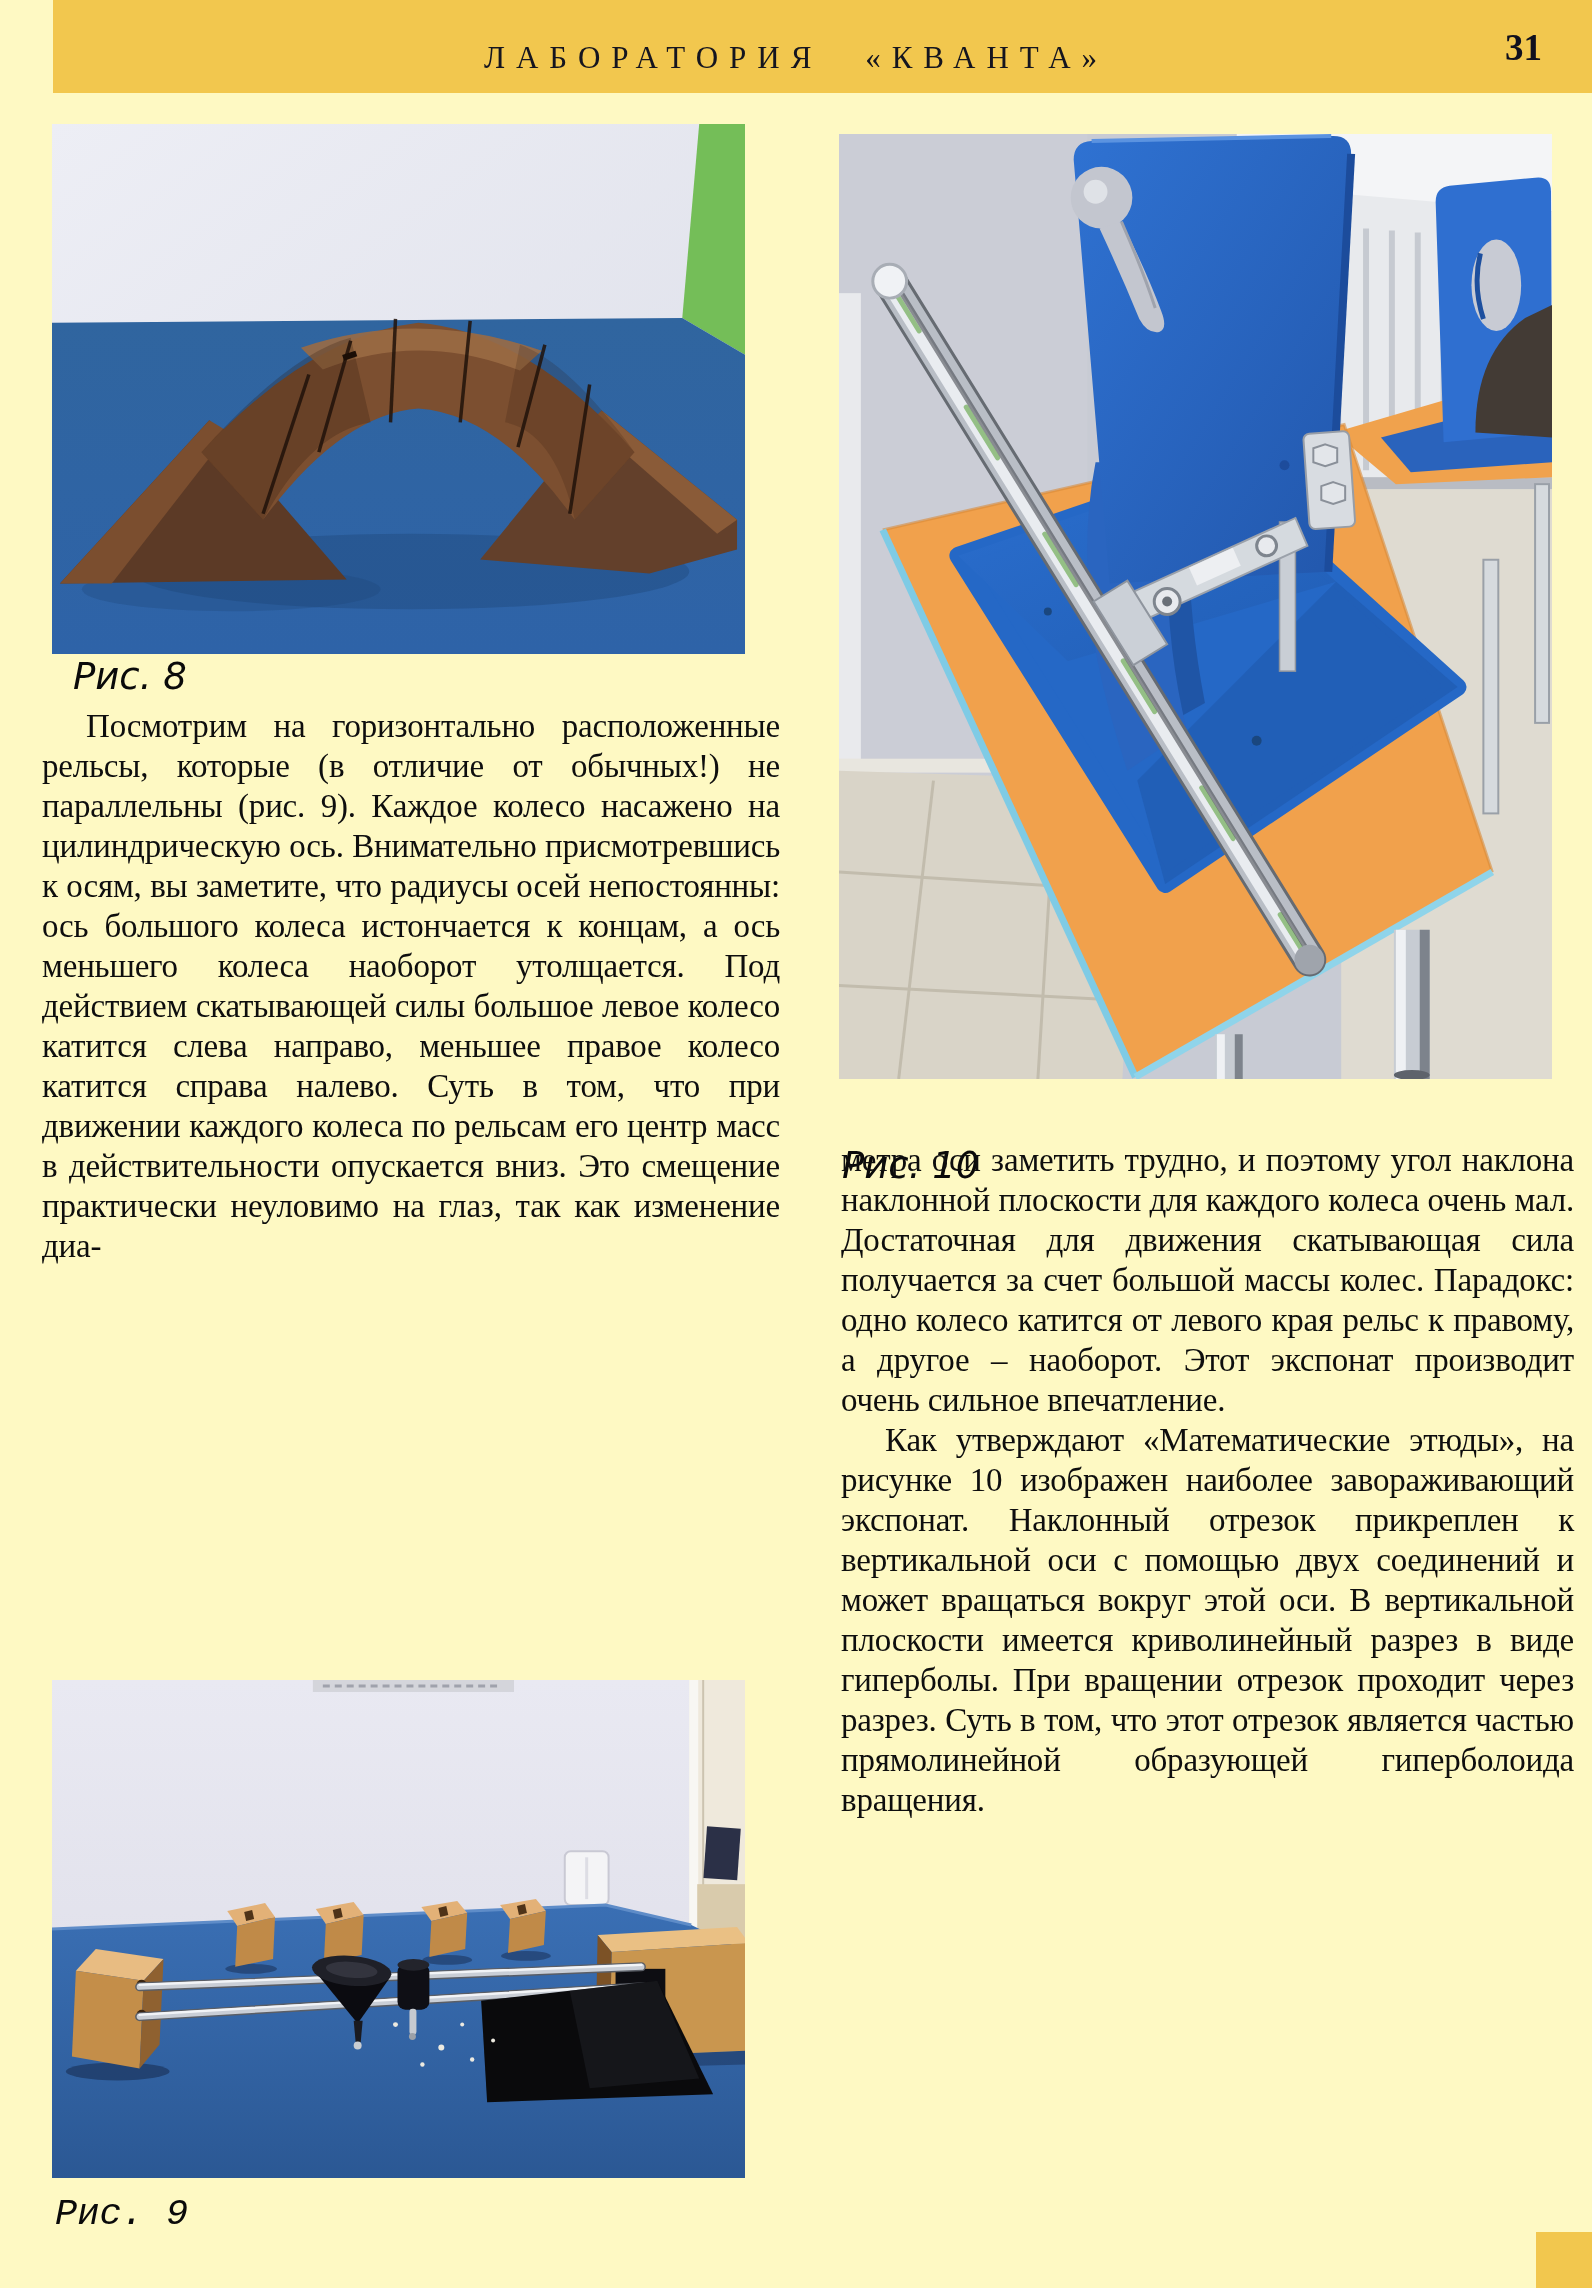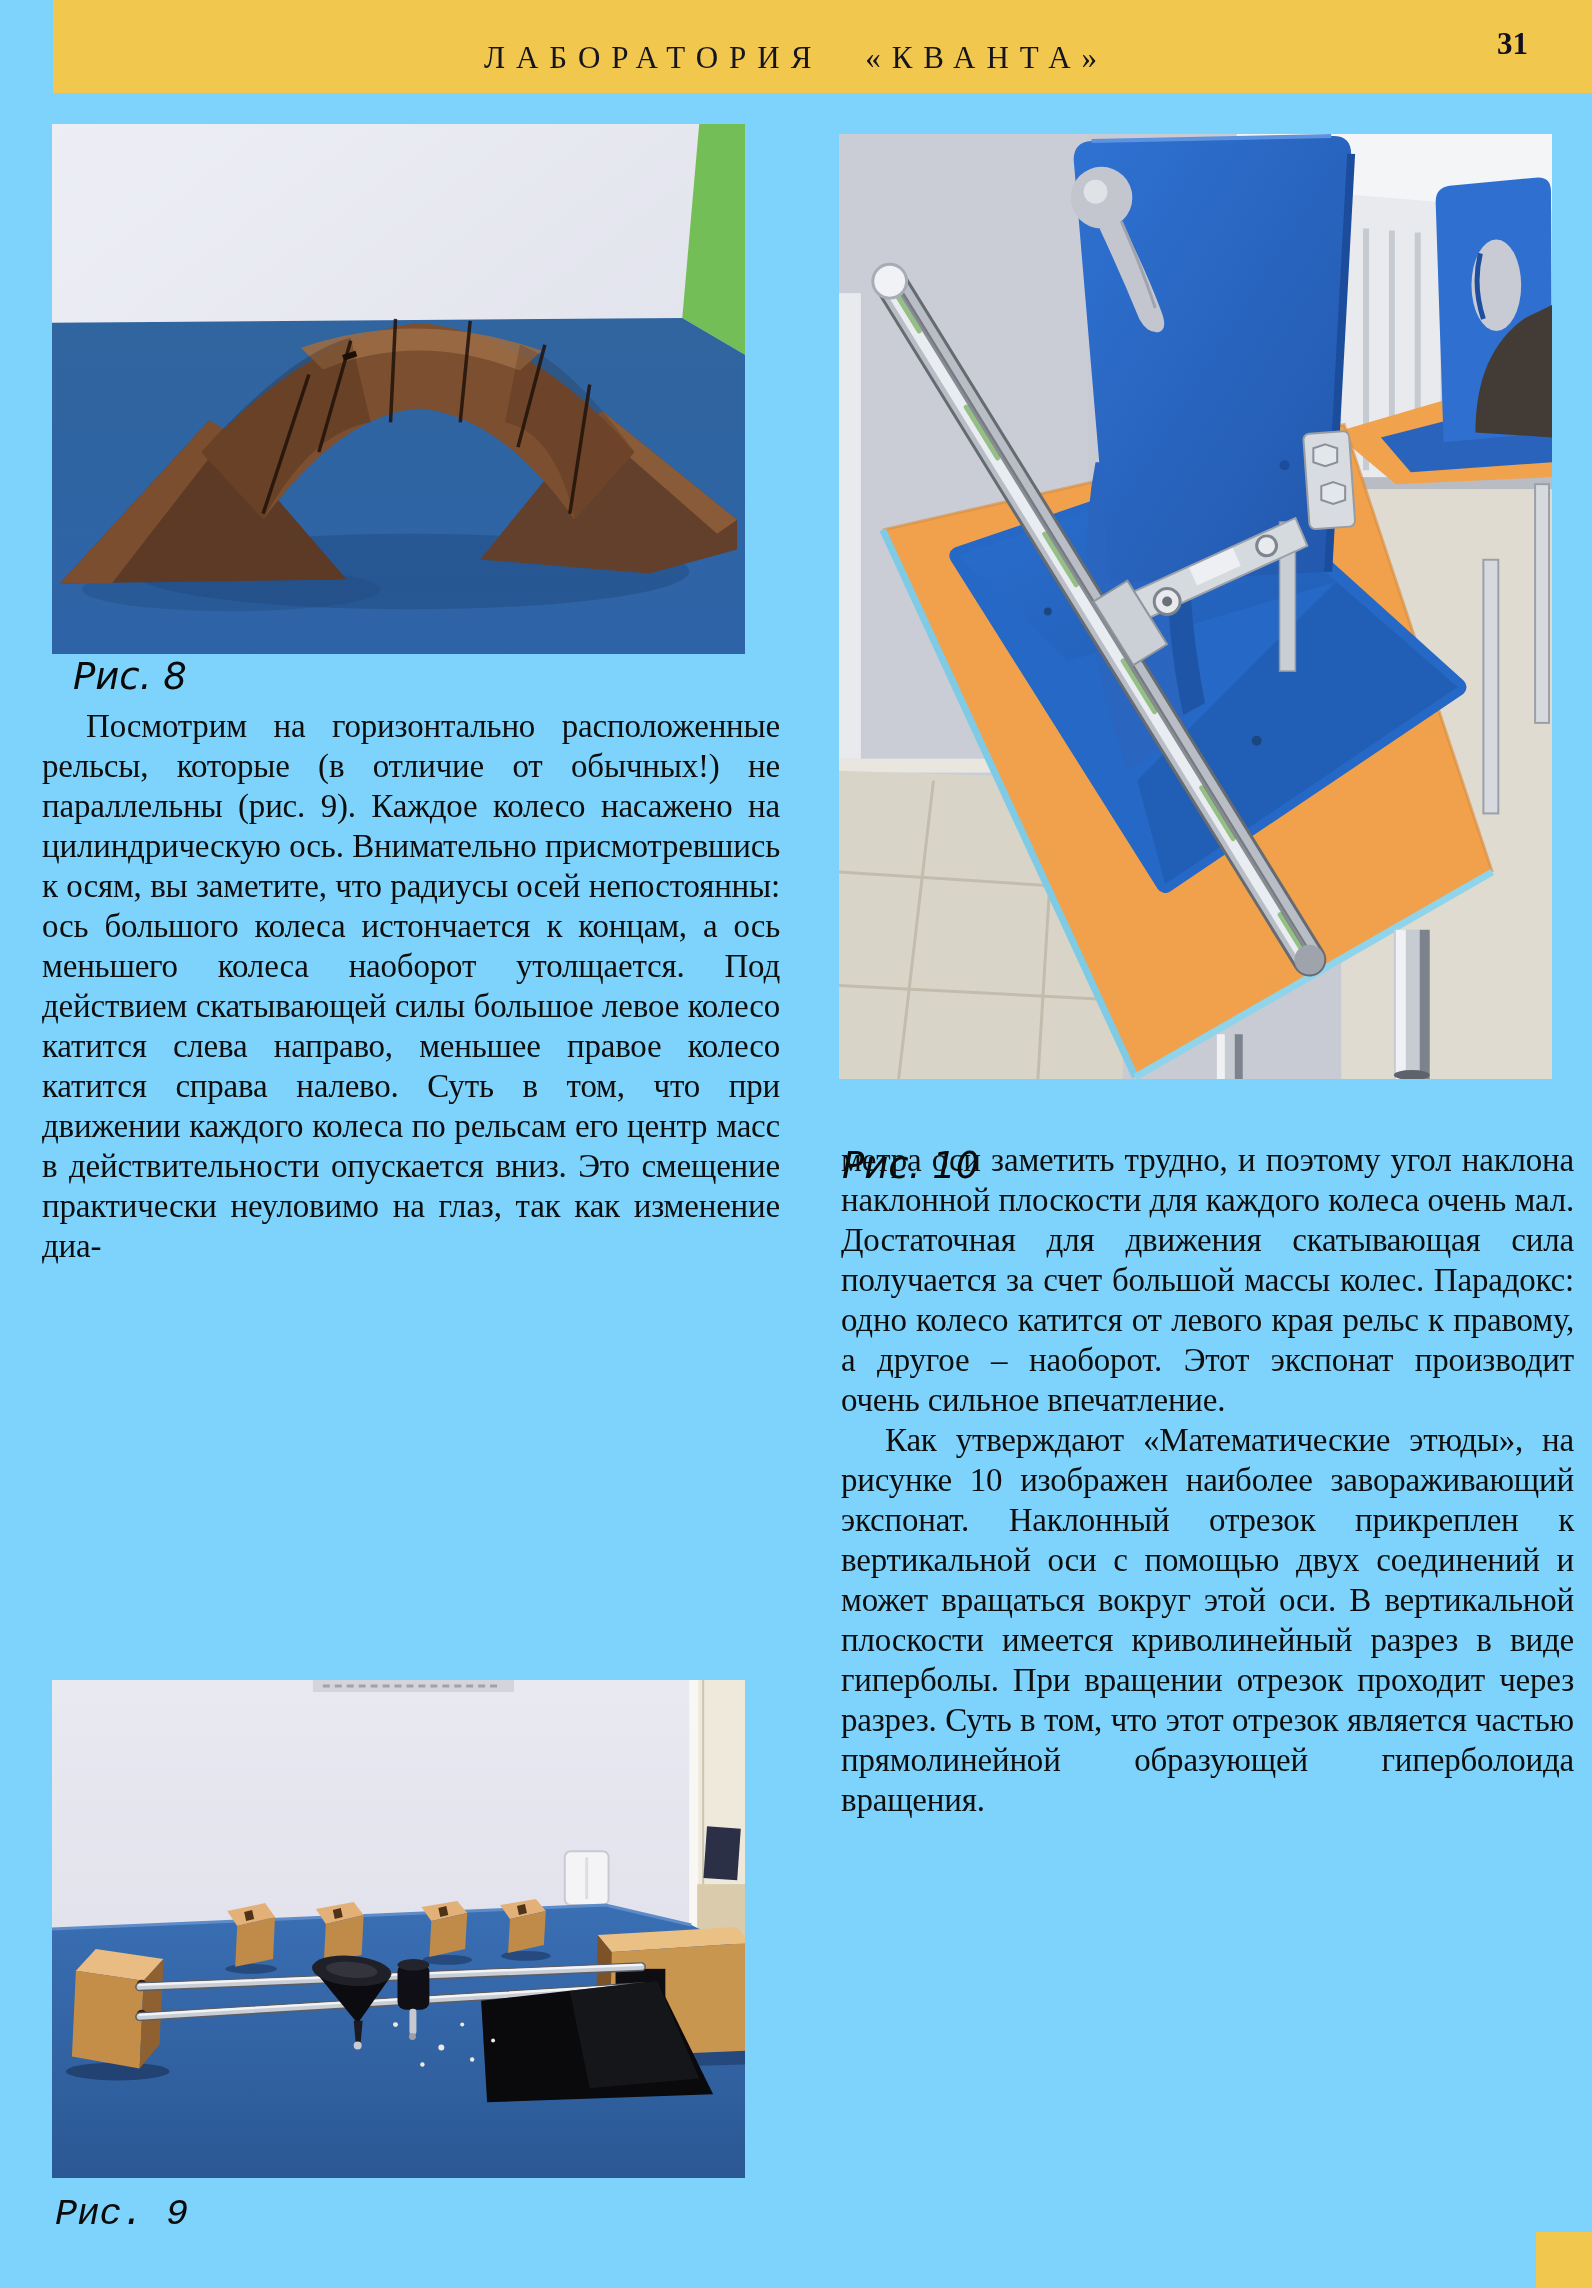--- a/index.html
+++ b/index.html
@@ -1,21 +1,21 @@
 <!DOCTYPE html>
 <html lang="ru"><head>
 <meta charset="utf-8">
 <style>
   html,body{margin:0;padding:0;background:#ffffff;}
-  .page{position:relative;width:1592px;height:2289px;background:#7dd3fc;overflow:hidden;
+  .page{position:relative;width:1592px;height:2289px;background:#fef9c3;overflow:hidden;
         font-family:"Liberation Serif",serif;}
   .band{position:absolute;left:53px;top:0;width:1539px;height:93px;background:#F2C74E;}
   .band-title{position:absolute;left:0;right:0;top:40px;text-align:center;
         font-size:31px;letter-spacing:11px;word-spacing:24px;color:#15151f;font-weight:500;}
-  .band-pageno{position:absolute;right:64px;top:26px;font-size:31px;font-weight:bold;color:#10101e;}
+  .band-pageno{position:absolute;right:50px;top:26px;font-size:37px;font-weight:bold;color:#10101e;}
   .photo{position:absolute;overflow:hidden;}
   .photo svg{display:block;width:100%;height:100%;}
   .caption{position:absolute;font-family:"DejaVu Sans",sans-serif;font-style:italic;
         font-size:37px;color:#0a0a0a;}
   .body-text{position:absolute;}
   .body-text p{margin:0;text-align:justify;text-indent:44px;font-size:33px;line-height:40px;
         color:#0e0e0e;letter-spacing:-0.2px;hyphens:auto;}
   .body-text p.cont{text-indent:0;}
   .corner-block{position:absolute;left:1536px;top:2232px;width:56px;height:57px;background:#F2C74E;}
 </style>

